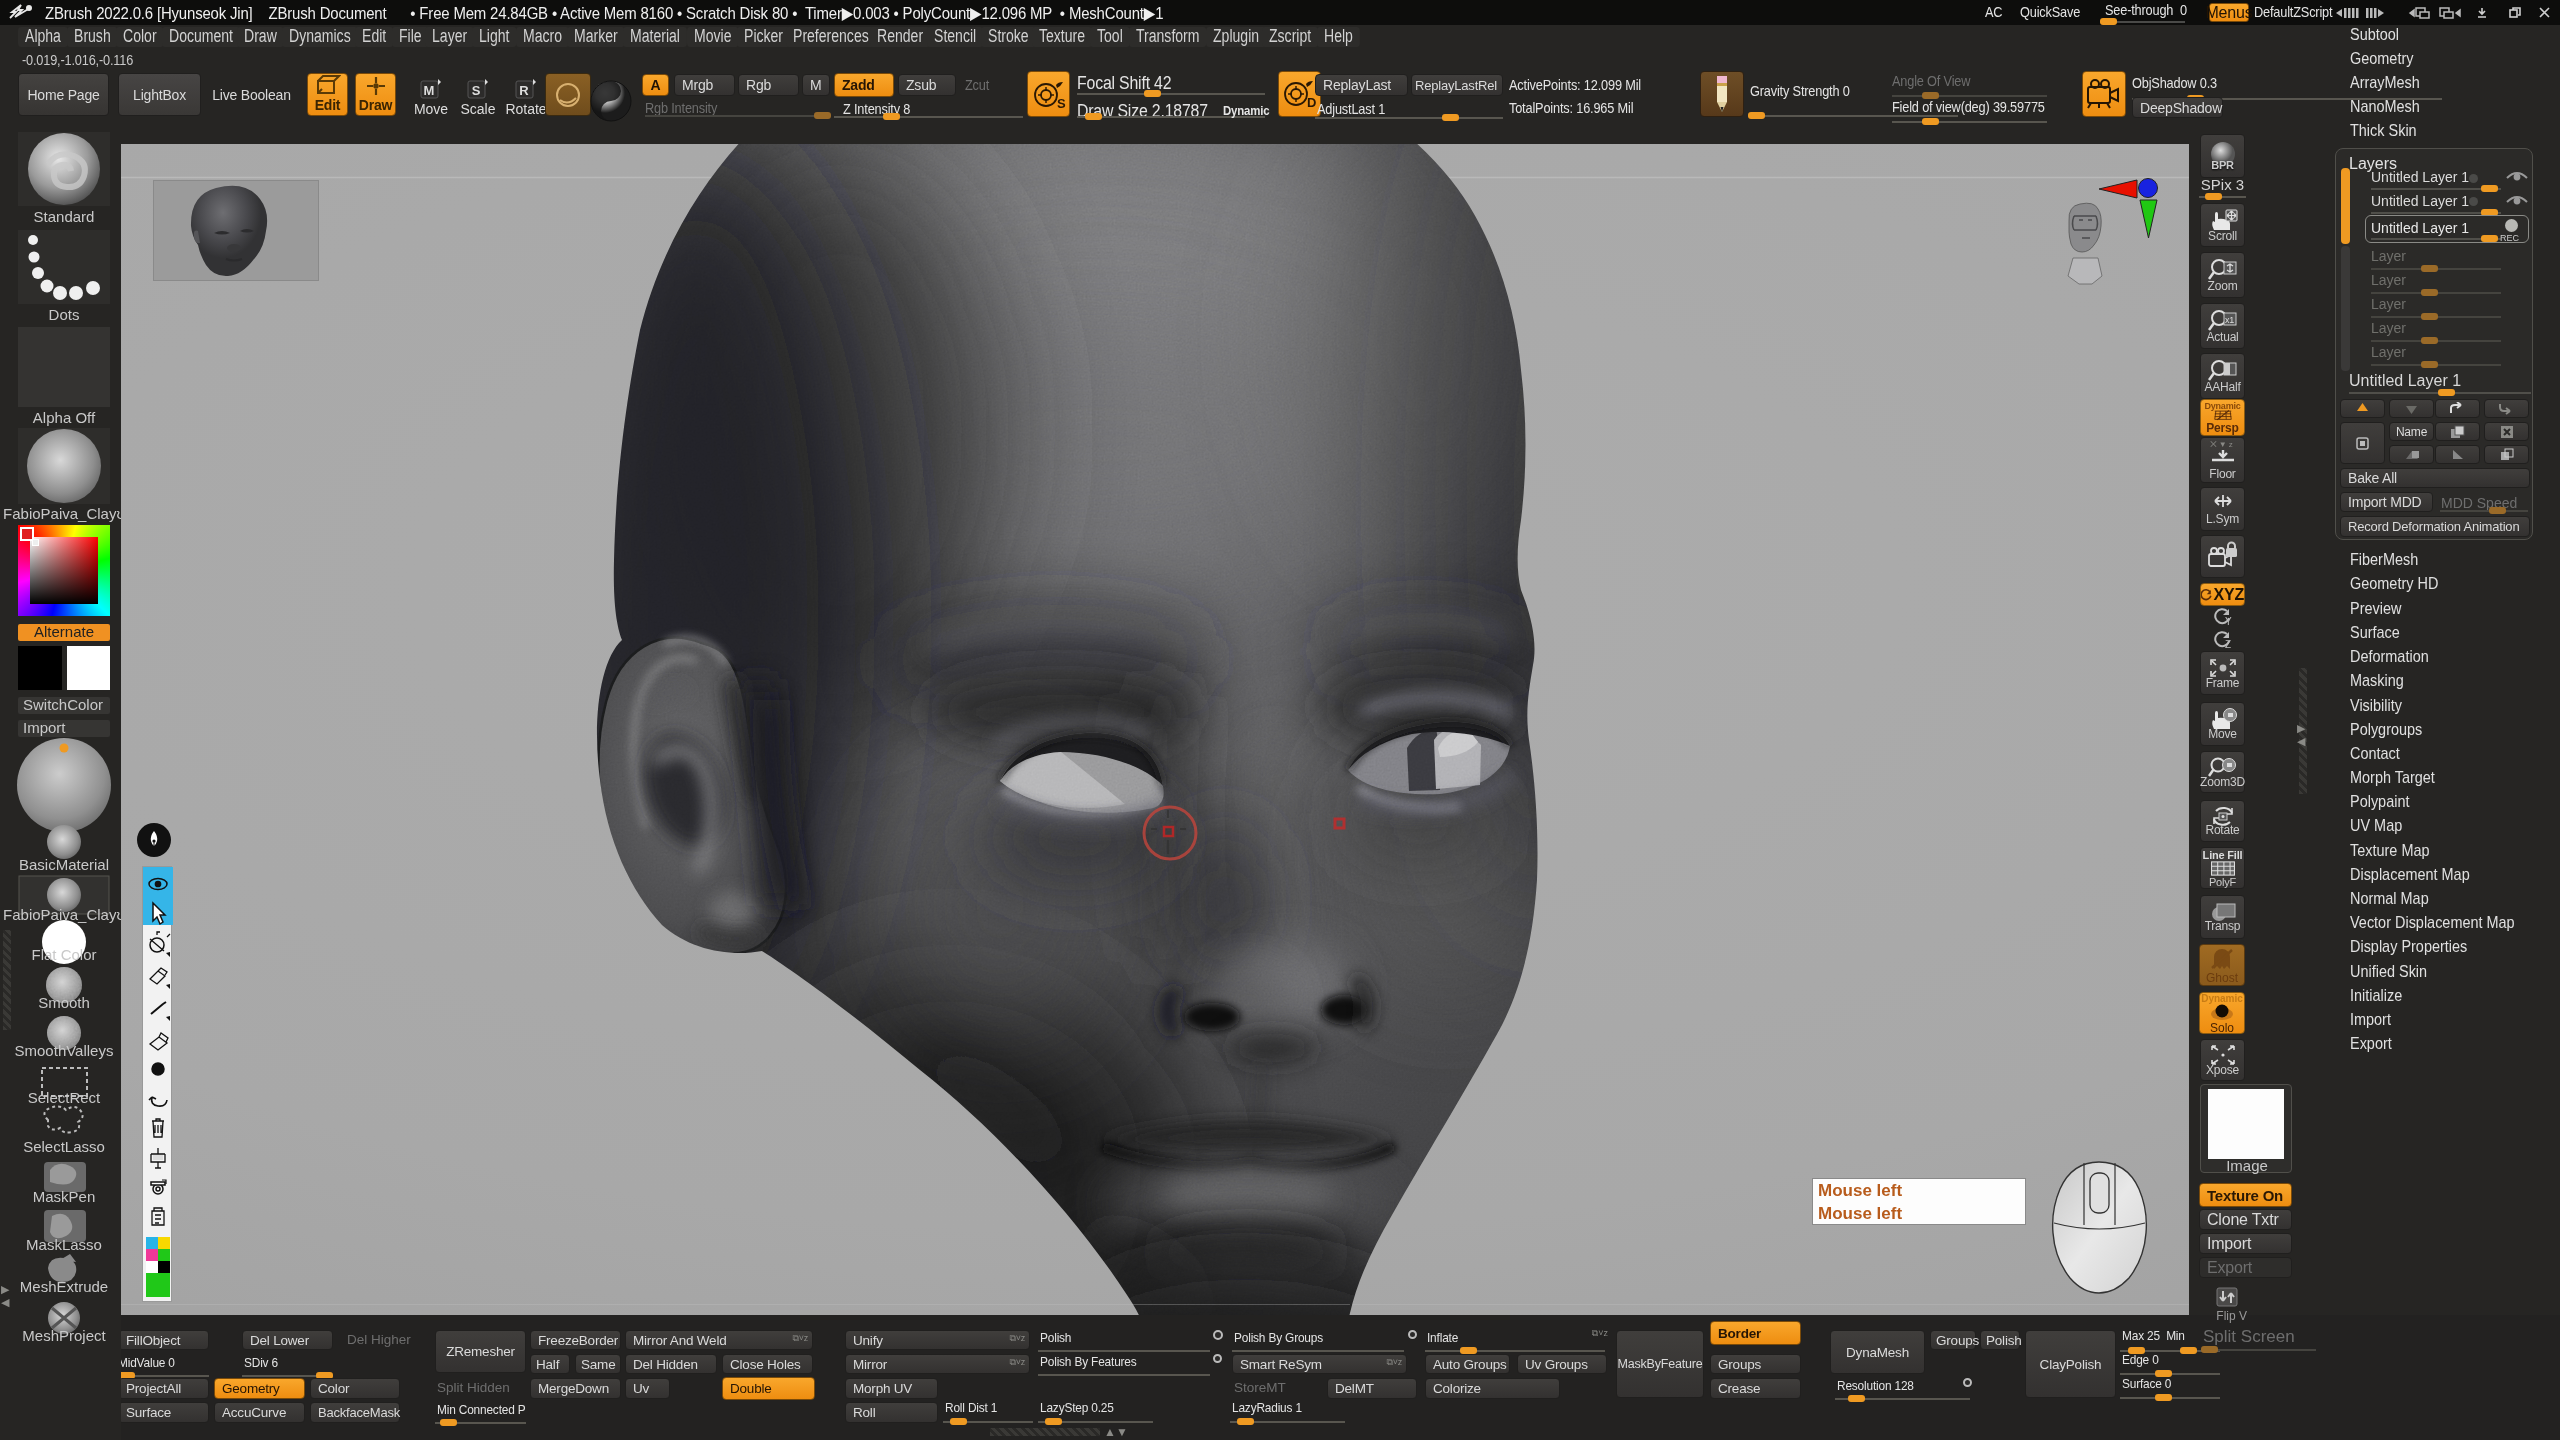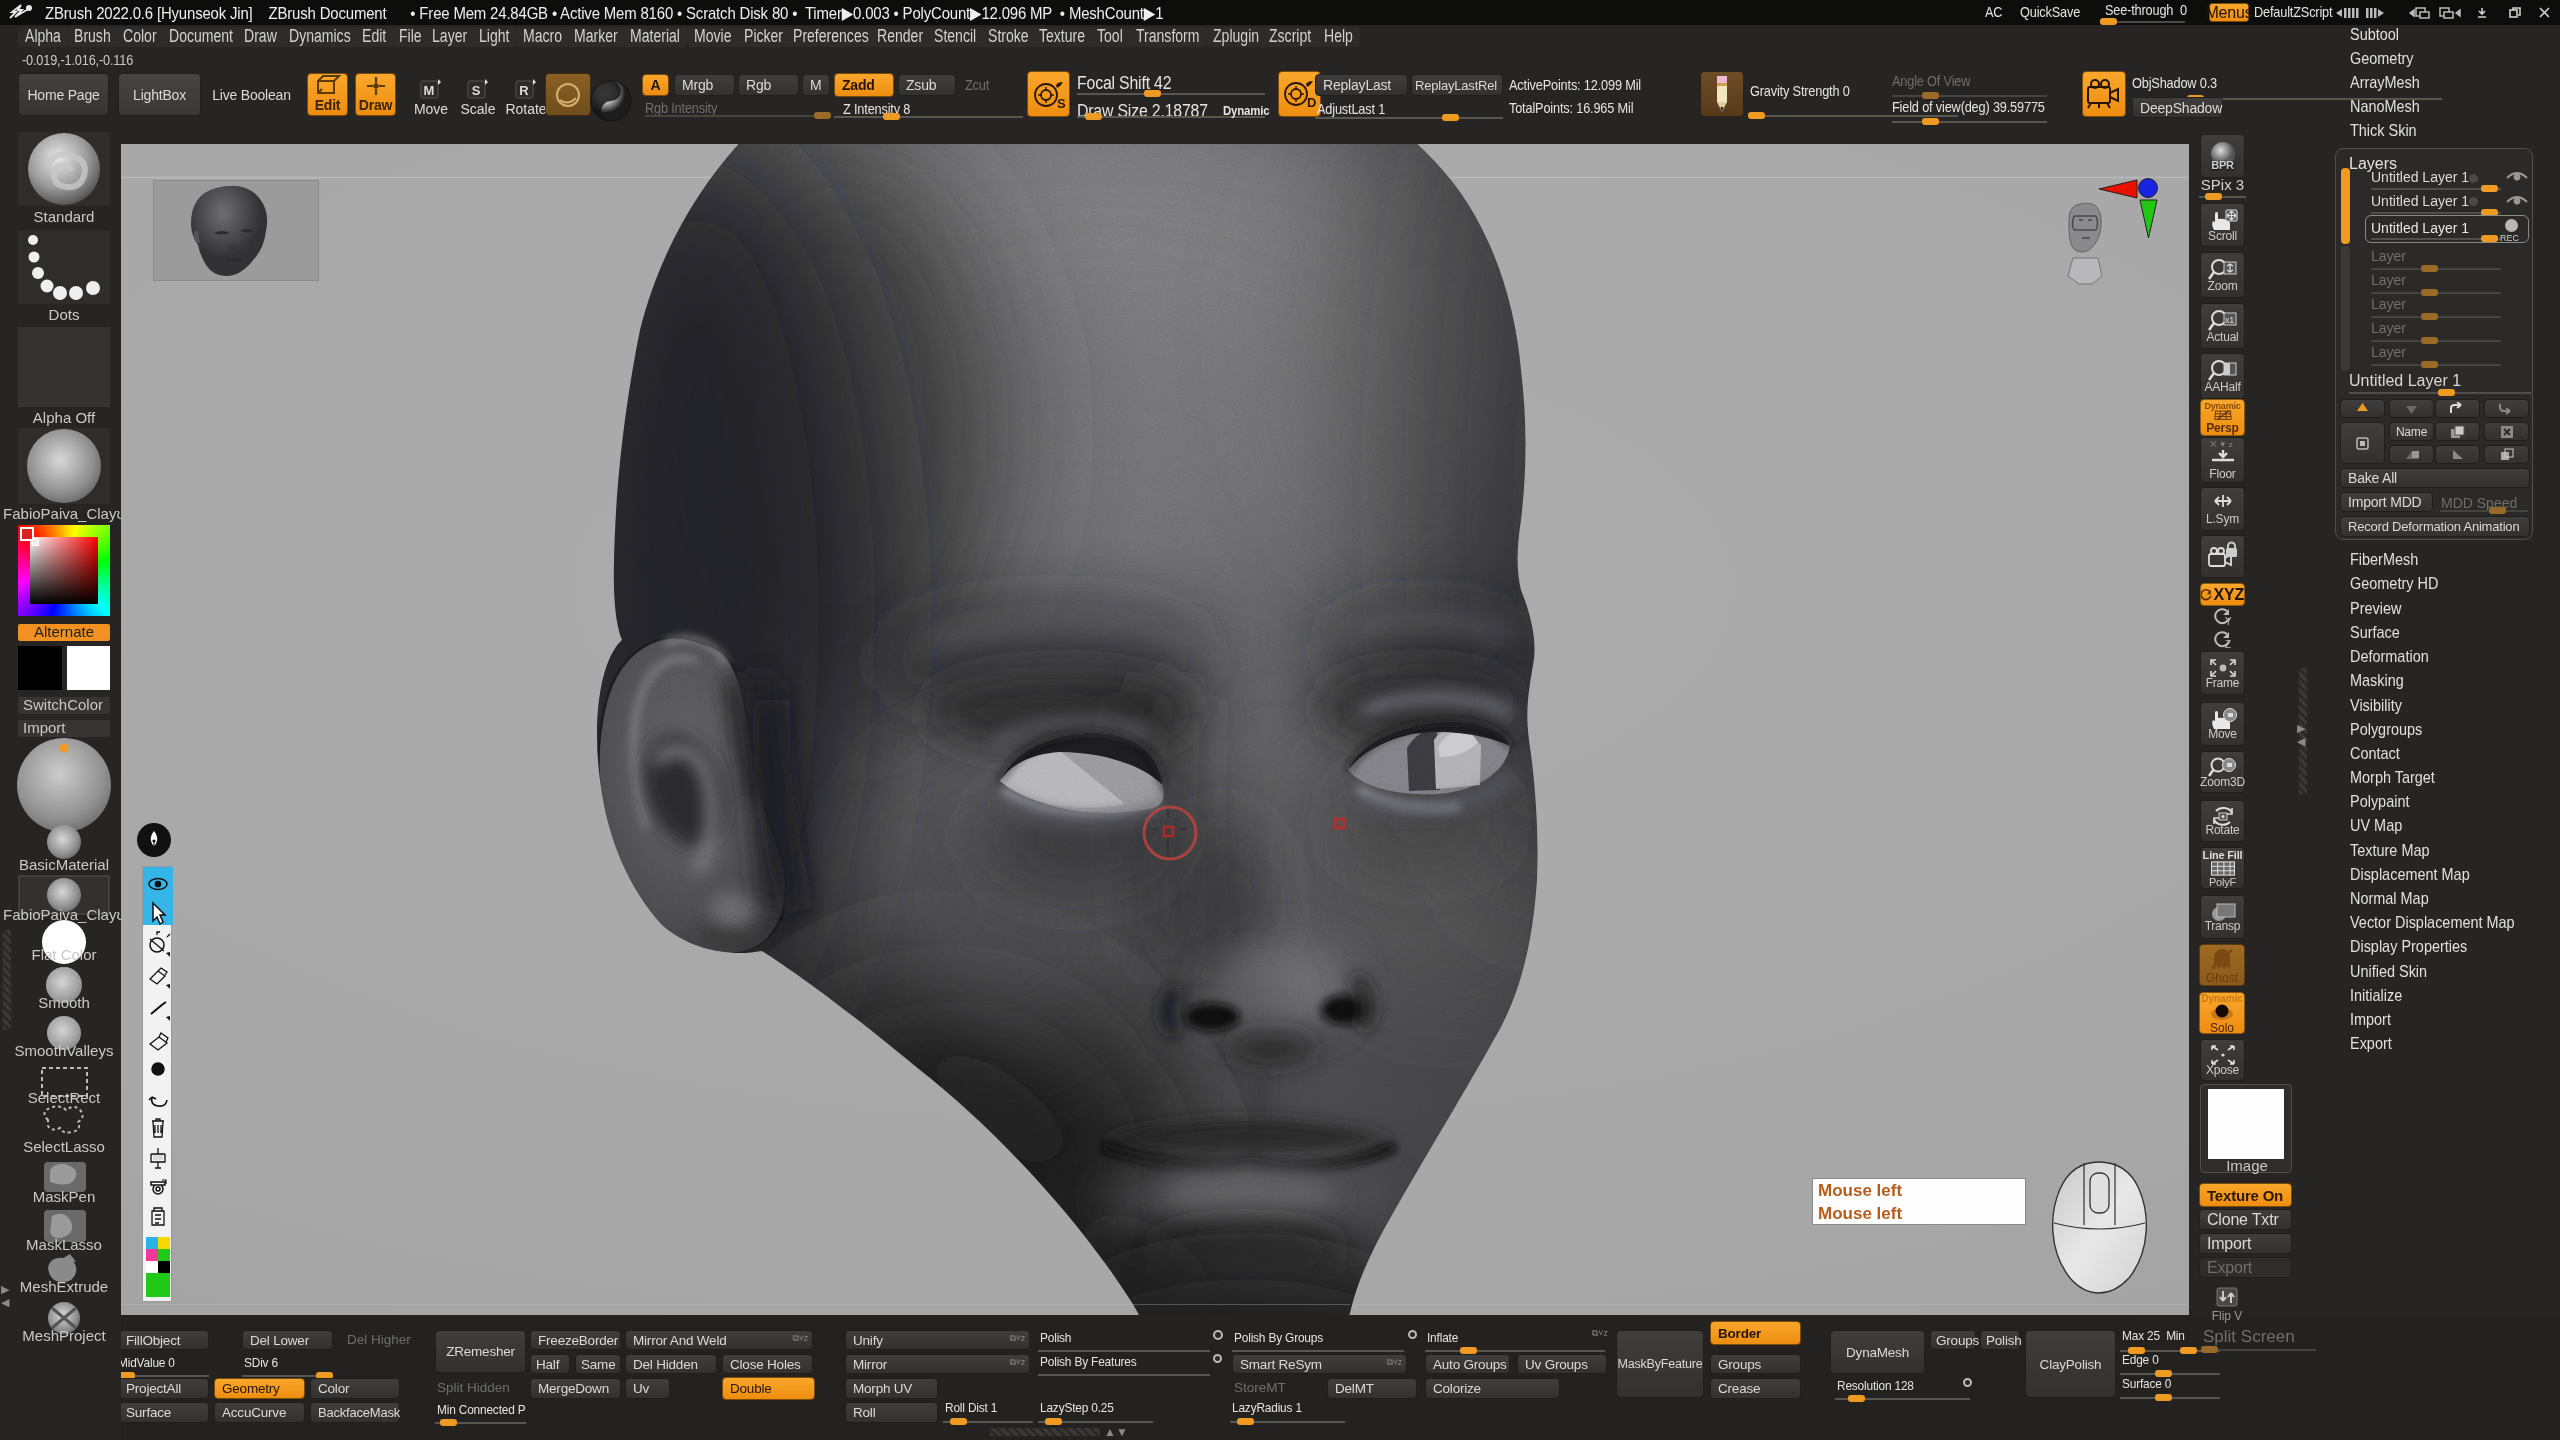--- a/index.html
+++ b/index.html
@@ -888,21 +888,21 @@
       <div class="a" style="left:7px;top:4px;width:76px;height:70px;background:#fdfdfd;"></div>
       <div class="a" style="left:0;top:72px;width:92px;text-align:center;color:#c9c9c9;font-size:15px;">Image</div>
     </div>
  <div class="b org" style="left:2199px;top:1183px;width:93px;height:24px;font-size:15px;font-weight:bold;color:#2a1804;">Texture On</div>
  <div class="b" style="left:2199px;top:1209px;width:93px;height:21px;font-size:16px;">Clone Txtr</div>
  <div class="b" style="left:2199px;top:1233px;width:93px;height:21px;font-size:16px;">Import</div>
  <div class="b gr" style="left:2199px;top:1257px;width:93px;height:21px;font-size:16px;background:#2e2d2b;">Export</div>
  <div class="a" style="left:2207px;top:1285px;width:40px;text-align:center;"><svg width="26" height="24" viewBox="0 0 26 24">
         <rect x="3" y="3" width="20" height="18" rx="2" fill="#4a4948" stroke="#777"></rect>
         <path d="M9 6 v10 M9 16 l-3 -4 M9 16 l3 -4 M17 18 v-10 M17 8 l-3 4 M17 8 l3 4" stroke="#ccc" stroke-width="2" fill="none"></path>
-      </svg><div style="font-size:12px;color:#999;margin-top:-4px;">Flip V</div></div>
+      </svg><div style="font-size:12px;color:#999;margin-top:-4px;text-align:right;">Flip V</div></div>
  <div class="a gr" style="left:2203px;top:1327px;font-size:17px;">Split Screen</div>
  <div class="sl" style="left:2201px;top:1349px;width:115px;background:#45443f"></div>
     <div class="pillg" style="left:2201px;top:1346px;"></div>
 
  <div class="a" style="left:2299px;top:668px;width:8px;height:126px;background:repeating-linear-gradient(45deg,#3a3936 0 3px,#2a2927 3px 6px);"></div>
  <div class="a" style="left:2297px;top:722px;color:#8a8a86;font-size:11px;">▶<br>◀</div>
  <div class="a" style="left:3px;top:930px;width:8px;height:100px;background:repeating-linear-gradient(45deg,#3a3936 0 3px,#2a2927 3px 6px);"></div>
  <div class="a" style="left:1px;top:1283px;color:#8a8a86;font-size:11px;">▶<br>◀</div>
 </div>
 

